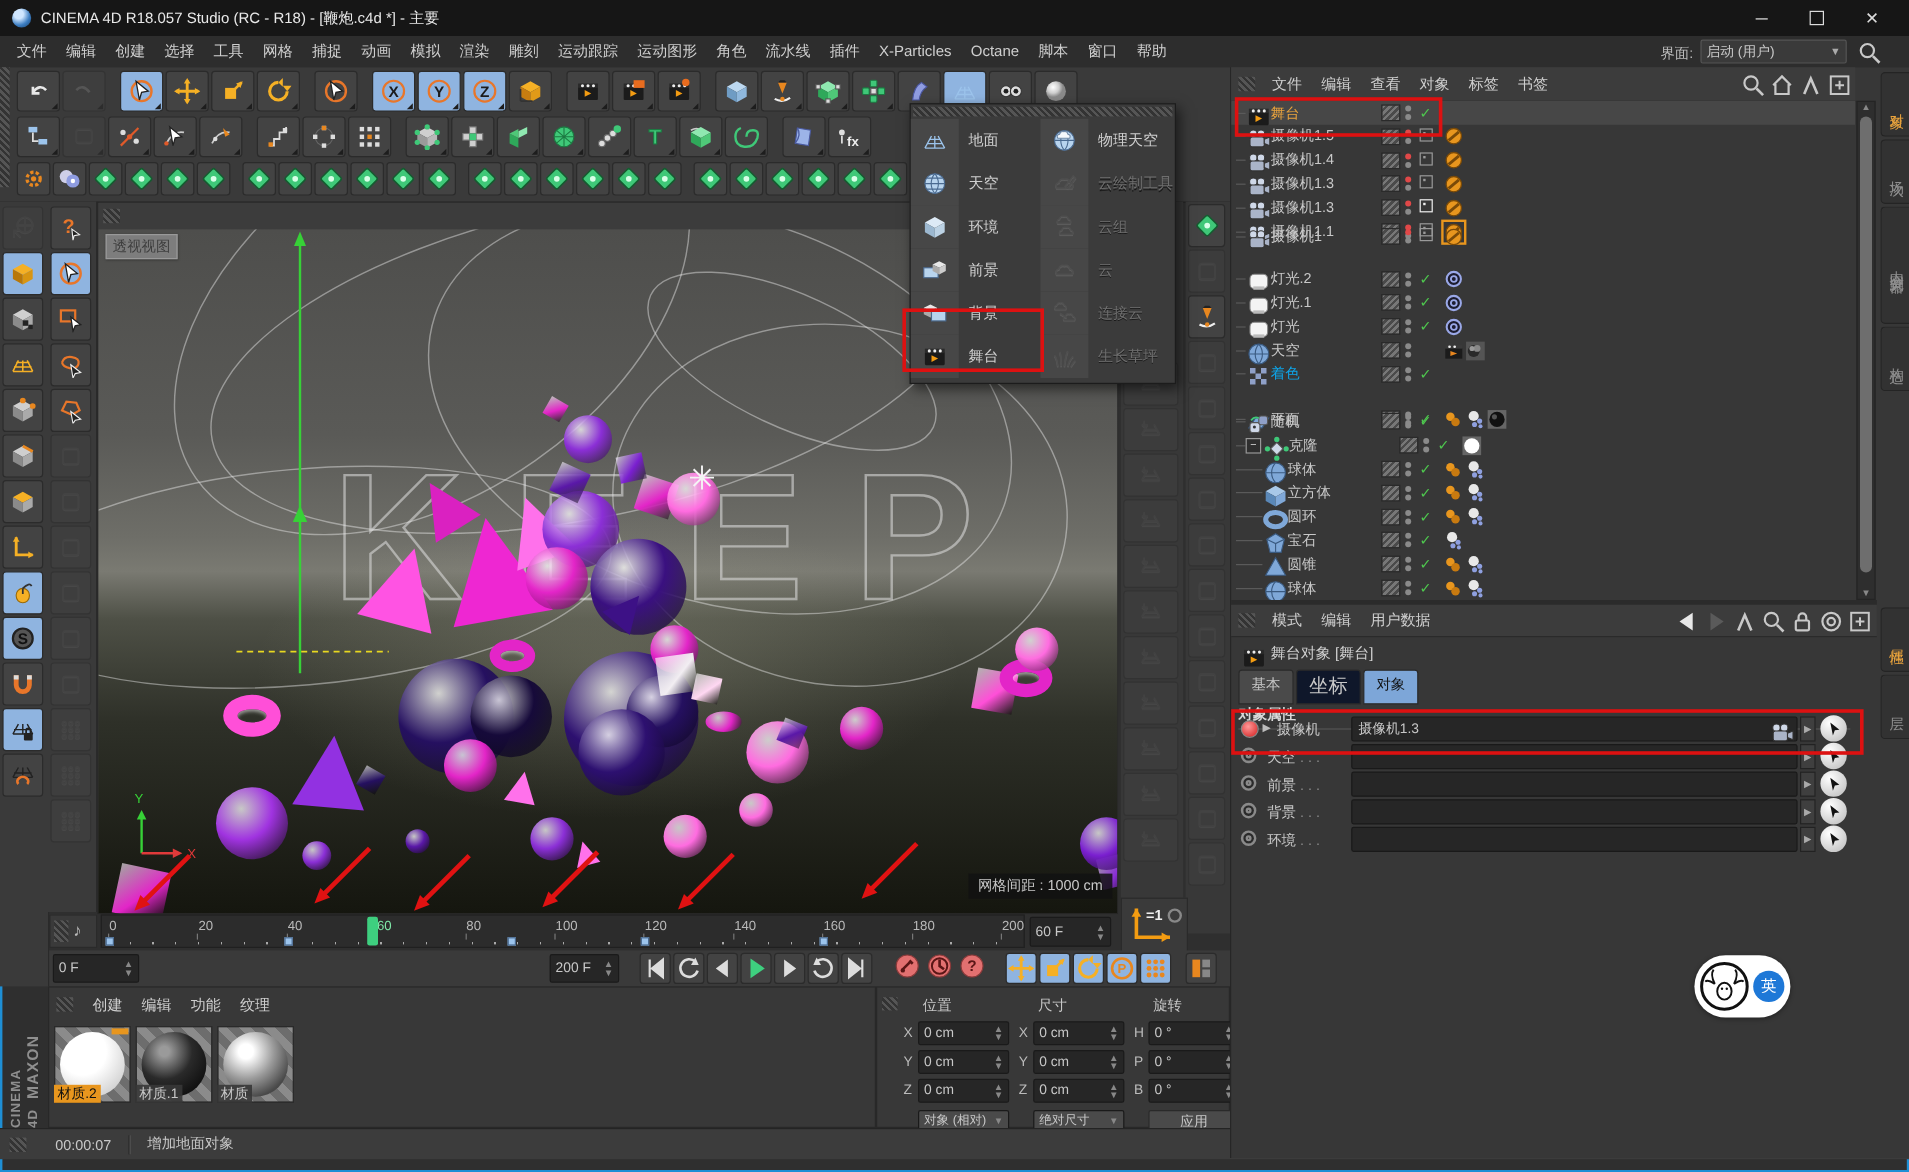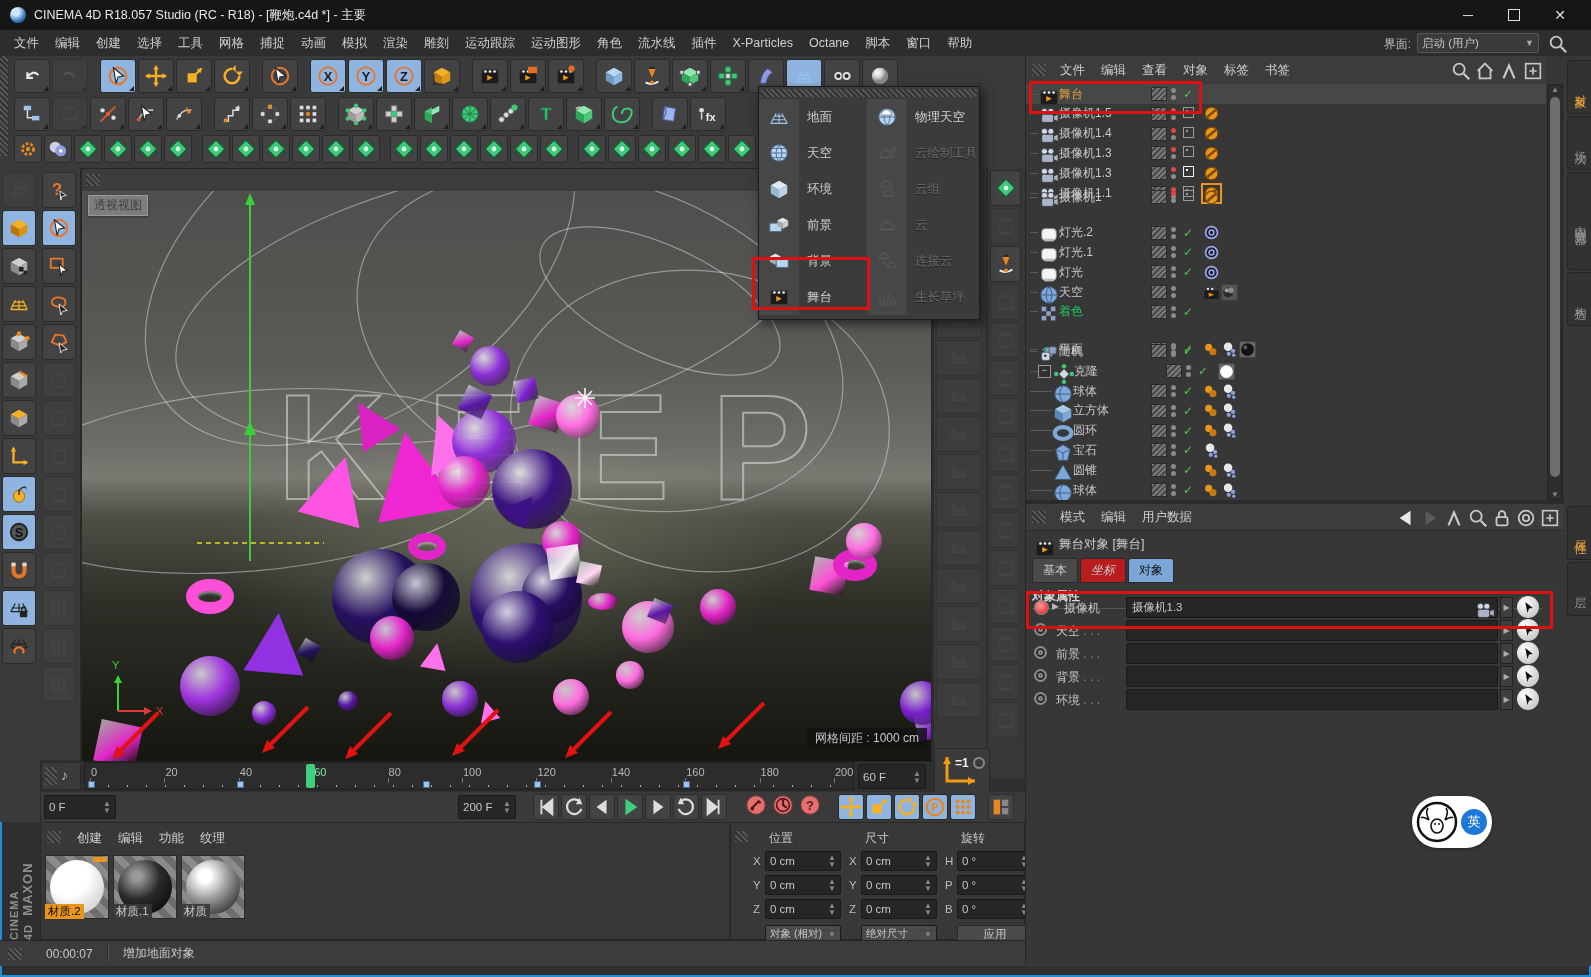--- a/index.html
+++ b/index.html
@@ -1665,21 +1665,21 @@
             <svg viewBox="0 0 24 24" width="22" height="22">
               <g fill="#8fa0c8">
                 <rect x="4" y="4" width="5" height="5"></rect>
                 <rect x="14" y="4" width="5" height="5"></rect>
                 <rect x="9" y="9" width="5" height="5"></rect>
                 <rect x="4" y="14" width="5" height="5"></rect>
                 <rect x="14" y="14" width="5" height="5"></rect>
               </g>
             </svg>
           </span>
-          <span style="margin-left:4px;color:#22c55e;white-space:nowrap;overflow:hidden;max-width:92px;flex:1;">着色</span>
+          <span style="margin-left:4px;color:#0ea5e9;white-space:nowrap;overflow:hidden;max-width:92px;flex:1;">着色</span>
           <span style="flex:none;width:14px;height:12px;background:repeating-linear-gradient(135deg,#777 0 2px,#4a4a4a 2px 4px);border:1px solid #2a2a2a;"></span>
           <span style="flex:none;width:12px;display:flex;flex-direction:column;align-items:center;gap:2px;">
             <span style="width:5px;height:5px;border-radius:50%;background:#8a8a8a;"></span>
             <span style="width:5px;height:5px;border-radius:50%;background:#8a8a8a;"></span>
           </span>
           <span style="flex:none;width:18px;text-align:center;"><span style="color:#4ec84e;font-weight:bold;font-size:12px;">✓</span></span>
           <span style="flex:none;width:6px;"></span>
         </div>
         <div class="omrow" style="top: 255px;">
           <span style="width:8px;flex:none;border-top:1px solid #5a5a5a;height:0;margin-left:4px;"></span>
@@ -2008,21 +2008,21 @@
             <circle cx="7" cy="7" r="1.4" fill="#eee"></circle>
             <circle cx="12" cy="7" r="1.4" fill="#eee"></circle>
             <circle cx="17" cy="7" r="1.4" fill="#eee"></circle>
             <polygon points="9,11 15,14 9,17" fill="#f39c12"></polygon>
           </svg>
         </span>
       <span style="color:#cfcfcf;font-size:12.5px;">舞台对象 [舞台]</span>
     </div>
     <div id="amtabs" style="position:absolute;left:6px;top:502px;display:flex;gap:2px;">
         <span style="padding: 3px 10px; font-size: 12px; border: 1px solid rgb(42, 42, 42); border-radius: 3px 3px 0px 0px; background: rgb(74, 74, 74); color: rgb(200, 200, 200);">基本</span>
-        <span style="padding: 3px 10px; font-size: 12px; border: 1px solid rgb(42, 42, 42); border-radius: 3px 3px 0px 0px; background: #b91c1c; color: rgb(200, 200, 200); font-style: italic;">坐标</span>
+        <span style="padding: 3px 10px; font-size: 16px; border: 1px solid rgb(42, 42, 42); border-radius: 3px 3px 0px 0px; background: #0f172a; color: rgb(200, 200, 200);">坐标</span>
         <span style="padding: 3px 10px; font-size: 12px; border: 1px solid rgb(42, 42, 42); border-radius: 3px 3px 0px 0px; background: rgb(125, 166, 216); color: rgb(17, 17, 17);">对象</span>
       </div>
     <div style="position:absolute;left:6px;top:530px;width:510px;border-bottom:1px solid #555;padding-bottom:3px;">
       <span style="color:#d8d8d8;font-size:12px;font-weight:bold;">对象属性</span>
     </div>
     <div id="amrows">
         <div style="position: absolute; left: 0px; top: 540px; width: 538px; height: 23px;">
           <span style="position:absolute;left:8px;top:4px;width:13px;height:13px;border-radius:50%;background:radial-gradient(circle at 40% 35%,#ff9a9a,#e04040 70%);border:1.5px solid #888;"></span>
           <span style="position:absolute;left:26px;top:5px;color:#bbb;font-size:9px;">▶</span>
           <span style="position:absolute;left:38px;top:4px;color:#c8c8c8;font-size:12px;">摄像机</span>

